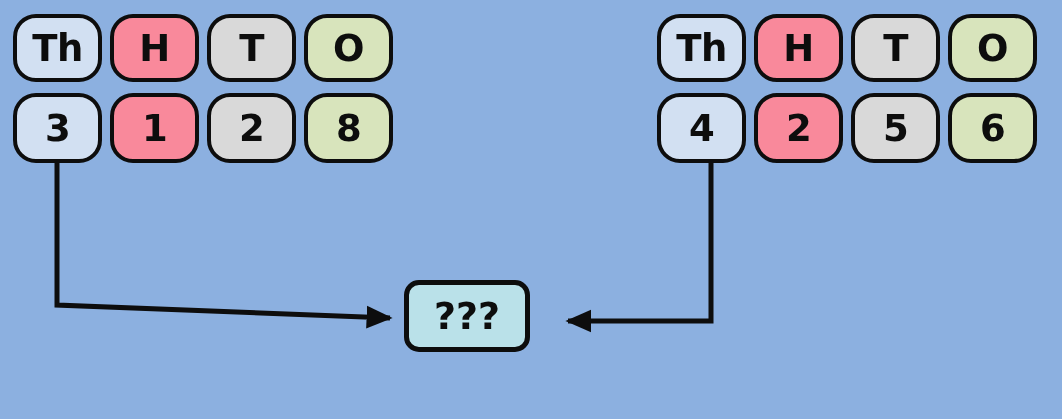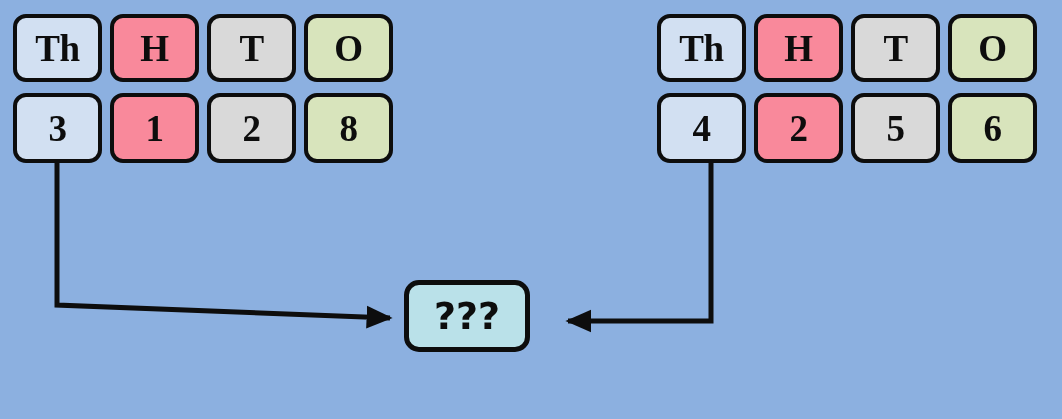--- a/index.html
+++ b/index.html
@@ -32,30 +32,29 @@
   }
   .pv-row {
     display: flex;
     flex-direction: row;
   }
   .tile {
     width: 89px;
     height: 68px;
     box-sizing: border-box;
     border: 4px solid #0d0d0d;
-    border-radius: 13px;
+    border-radius: 23px;
     display: flex;
     align-items: center;
     justify-content: center;
     font-size: 37px;
     font-weight: bold;
     color: #0d0d0d;
     line-height: 1;
     letter-spacing: -0.5px;
-    font-family: Liberation Serif, serif;
   }
   .tile + .tile {
     margin-left: 8px;
   }
   .pv-row.values {
     margin-top: 11px;
   }
   .pv-row.values .tile {
     height: 70px;
   }

